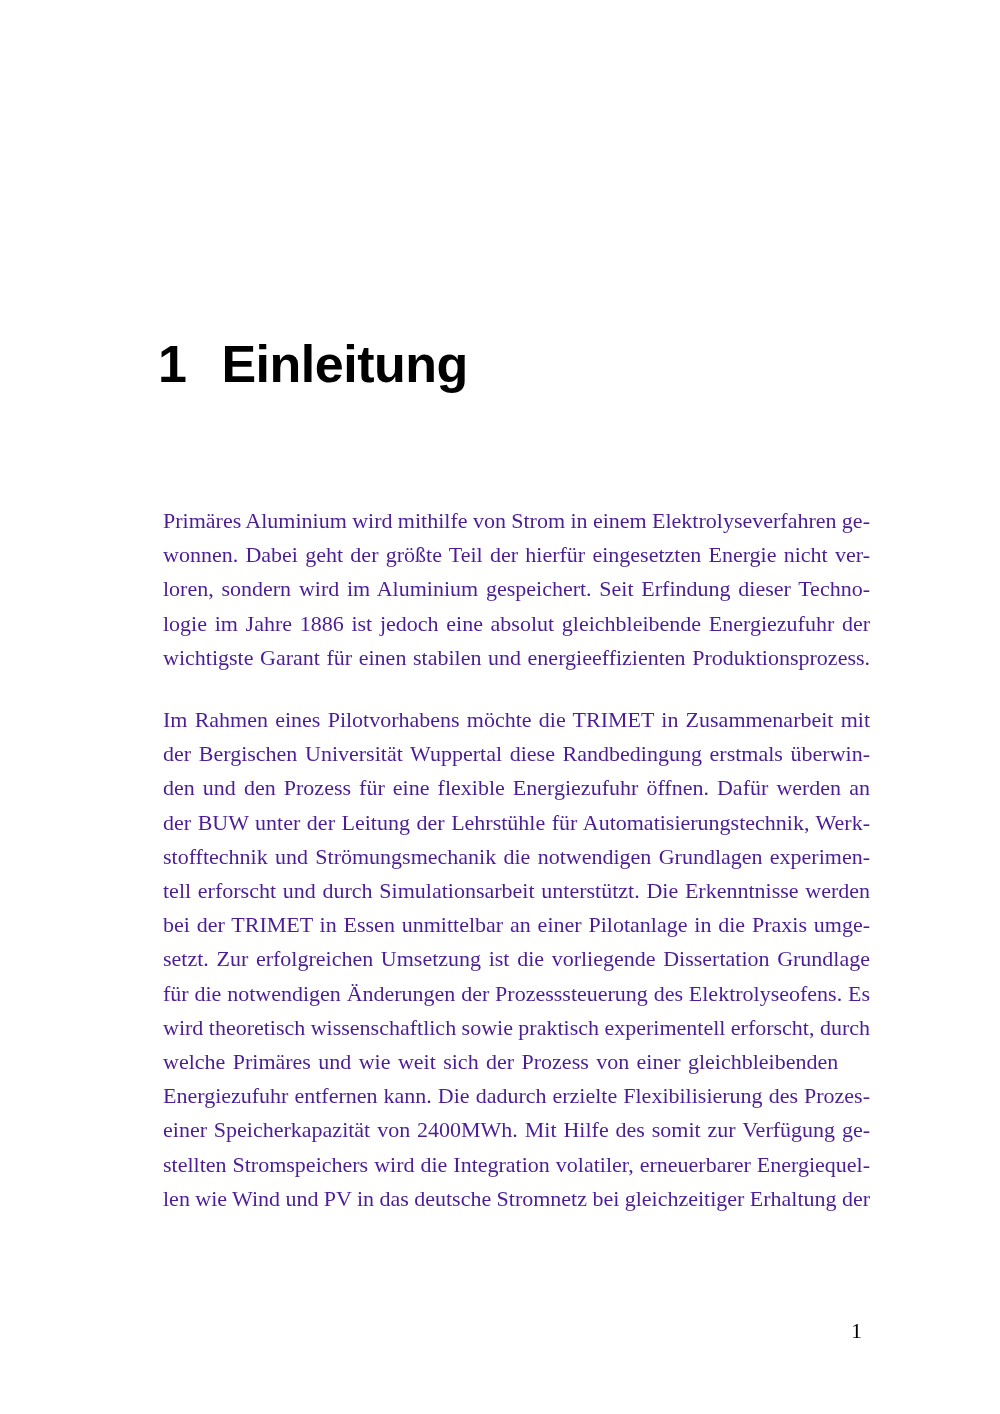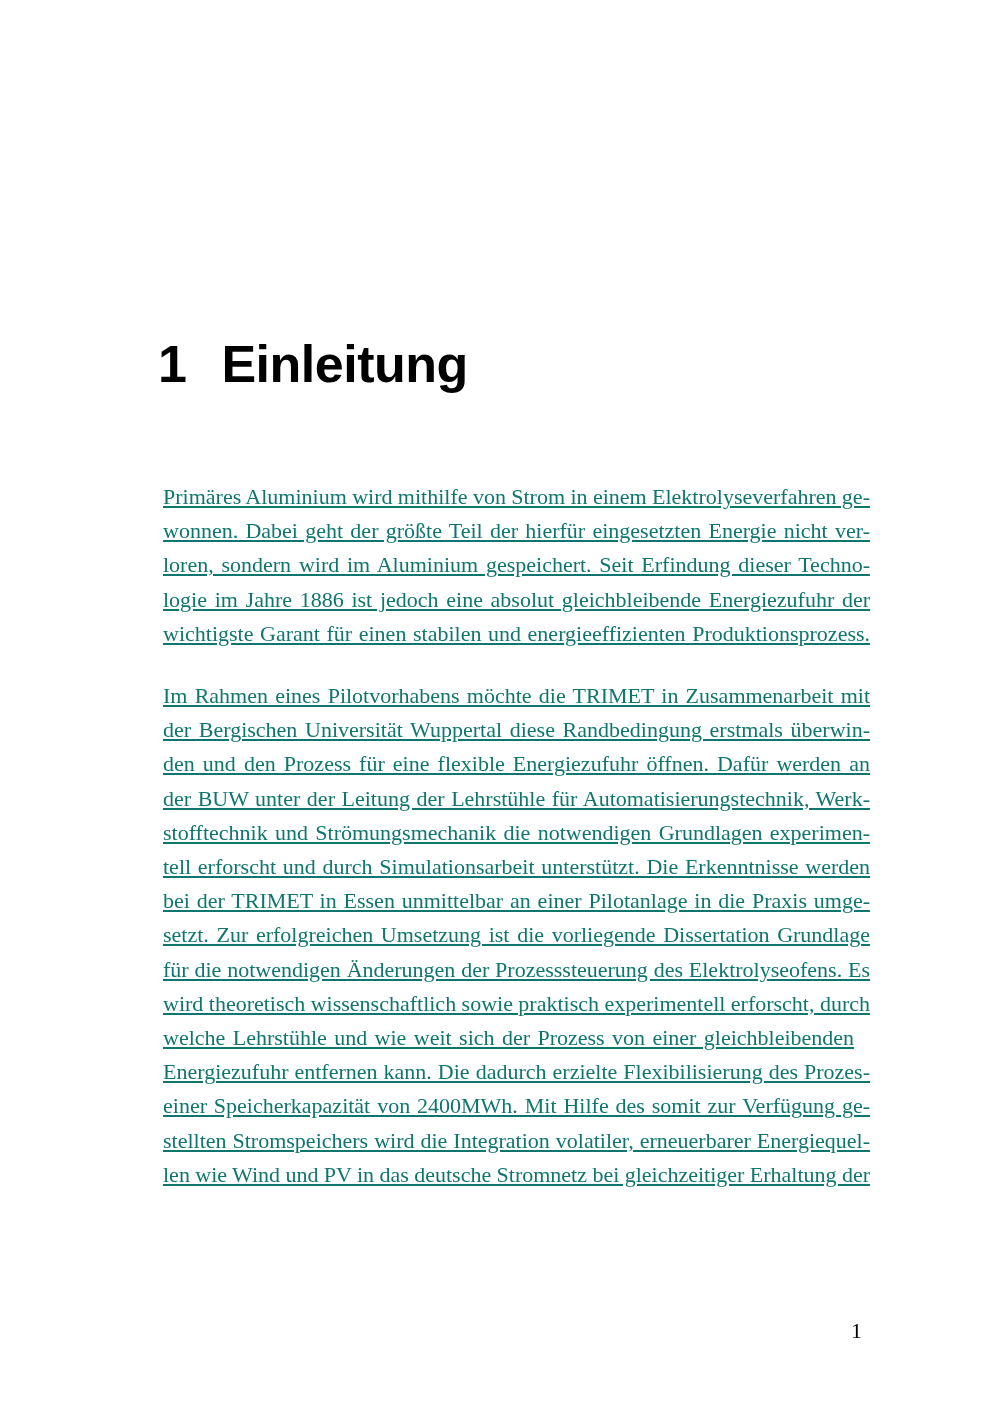--- a/index.html
+++ b/index.html
@@ -23,27 +23,26 @@
     font-weight: bold;
     font-size: 52px;
     line-height: 52px;
     letter-spacing: -0.5px;
     color: #000000;
     white-space: nowrap;
   }
   .paragraph {
     position: absolute;
     left: 163px;
-    top: 480px;
+    top: 504px;
     width: 707px;
     font-family: "Liberation Serif", serif;
     font-size: 22px;
     line-height: 34.2px;
-    color: #0f766e;
-    text-decoration: underline;
+    color: #4c1d95;
   }
   .paragraph .line {
     white-space: nowrap;
     overflow: visible;
   }
   .folio {
     position: absolute;
     left: 163px;
     top: 1320px;
     width: 699px;
@@ -73,22 +72,22 @@
       <div class="line" style="word-spacing: 1.73px; margin-top: 28px;"><span>Im Rahmen eines Pilotvorhabens möchte die TRIMET in Zusammenarbeit mit</span></div>
       <div class="line" style="word-spacing: 2.18px;"><span>der Bergischen Universität Wuppertal diese Randbedingung erstmals überwin-</span></div>
       <div class="line" style="word-spacing: 2.59px;"><span>den und den Prozess für eine flexible Energiezufuhr öffnen. Dafür werden an</span></div>
       <div class="line" style="word-spacing: 1.05px;"><span>der BUW unter der Leitung der Lehrstühle für Automatisierungstechnik, Werk-</span></div>
       <div class="line" style="word-spacing: 1.82px;"><span>stofftechnik und Strömungsmechanik die notwendigen Grundlagen experimen-</span></div>
       <div class="line" style="word-spacing: 1.24px;"><span>tell erforscht und durch Simulationsarbeit unterstützt. Die Erkenntnisse werden</span></div>
       <div class="line" style="word-spacing: 1.35px;"><span>bei der TRIMET in Essen unmittelbar an einer Pilotanlage in die Praxis umge-</span></div>
       <div class="line" style="word-spacing: 2.16px;"><span>setzt. Zur erfolgreichen Umsetzung ist die vorliegende Dissertation Grundlage</span></div>
       <div class="line" style="word-spacing: 0.32px; text-align: center;"><span>für die notwendigen Änderungen der Prozesssteuerung des Elektrolyseofens. Es</span></div>
       <div class="line" style="word-spacing: -0.06px;"><span>wird theoretisch wissenschaftlich sowie praktisch experimentell erforscht, durch</span></div>
-      <div class="line" style="word-spacing: 1.91px;"><span>welche Lehrstühle und wie weit sich der Prozess von einer gleichbleibenden</span></div>
-      <div class="line" style="word-spacing: 0.53px; text-align: right;"><span>Energiezufuhr entfernen kann. Die dadurch erzielte Flexibilisierung des Prozes-</span></div>
+      <div class="line" style="word-spacing: 1.91px;"><span>welche Primäres und wie weit sich der Prozess von einer gleichbleibenden</span></div>
+      <div class="line" style="word-spacing: 0.53px;"><span>Energiezufuhr entfernen kann. Die dadurch erzielte Flexibilisierung des Prozes-</span></div>
       <div class="line" style="word-spacing: 1.4px;"><span>einer Speicherkapazität von 2400MWh. Mit Hilfe des somit zur Verfügung ge-</span></div>
       <div class="line" style="word-spacing: 0.48px;"><span>stellten Stromspeichers wird die Integration volatiler, erneuerbarer Energiequel-</span></div>
       <div class="line" style="word-spacing: -0.1px;"><span>len wie Wind und PV in das deutsche Stromnetz bei gleichzeitiger Erhaltung der</span></div>
     </div>
 
   <div class="folio">1</div>
 
 </div>
 
 </body></html>

